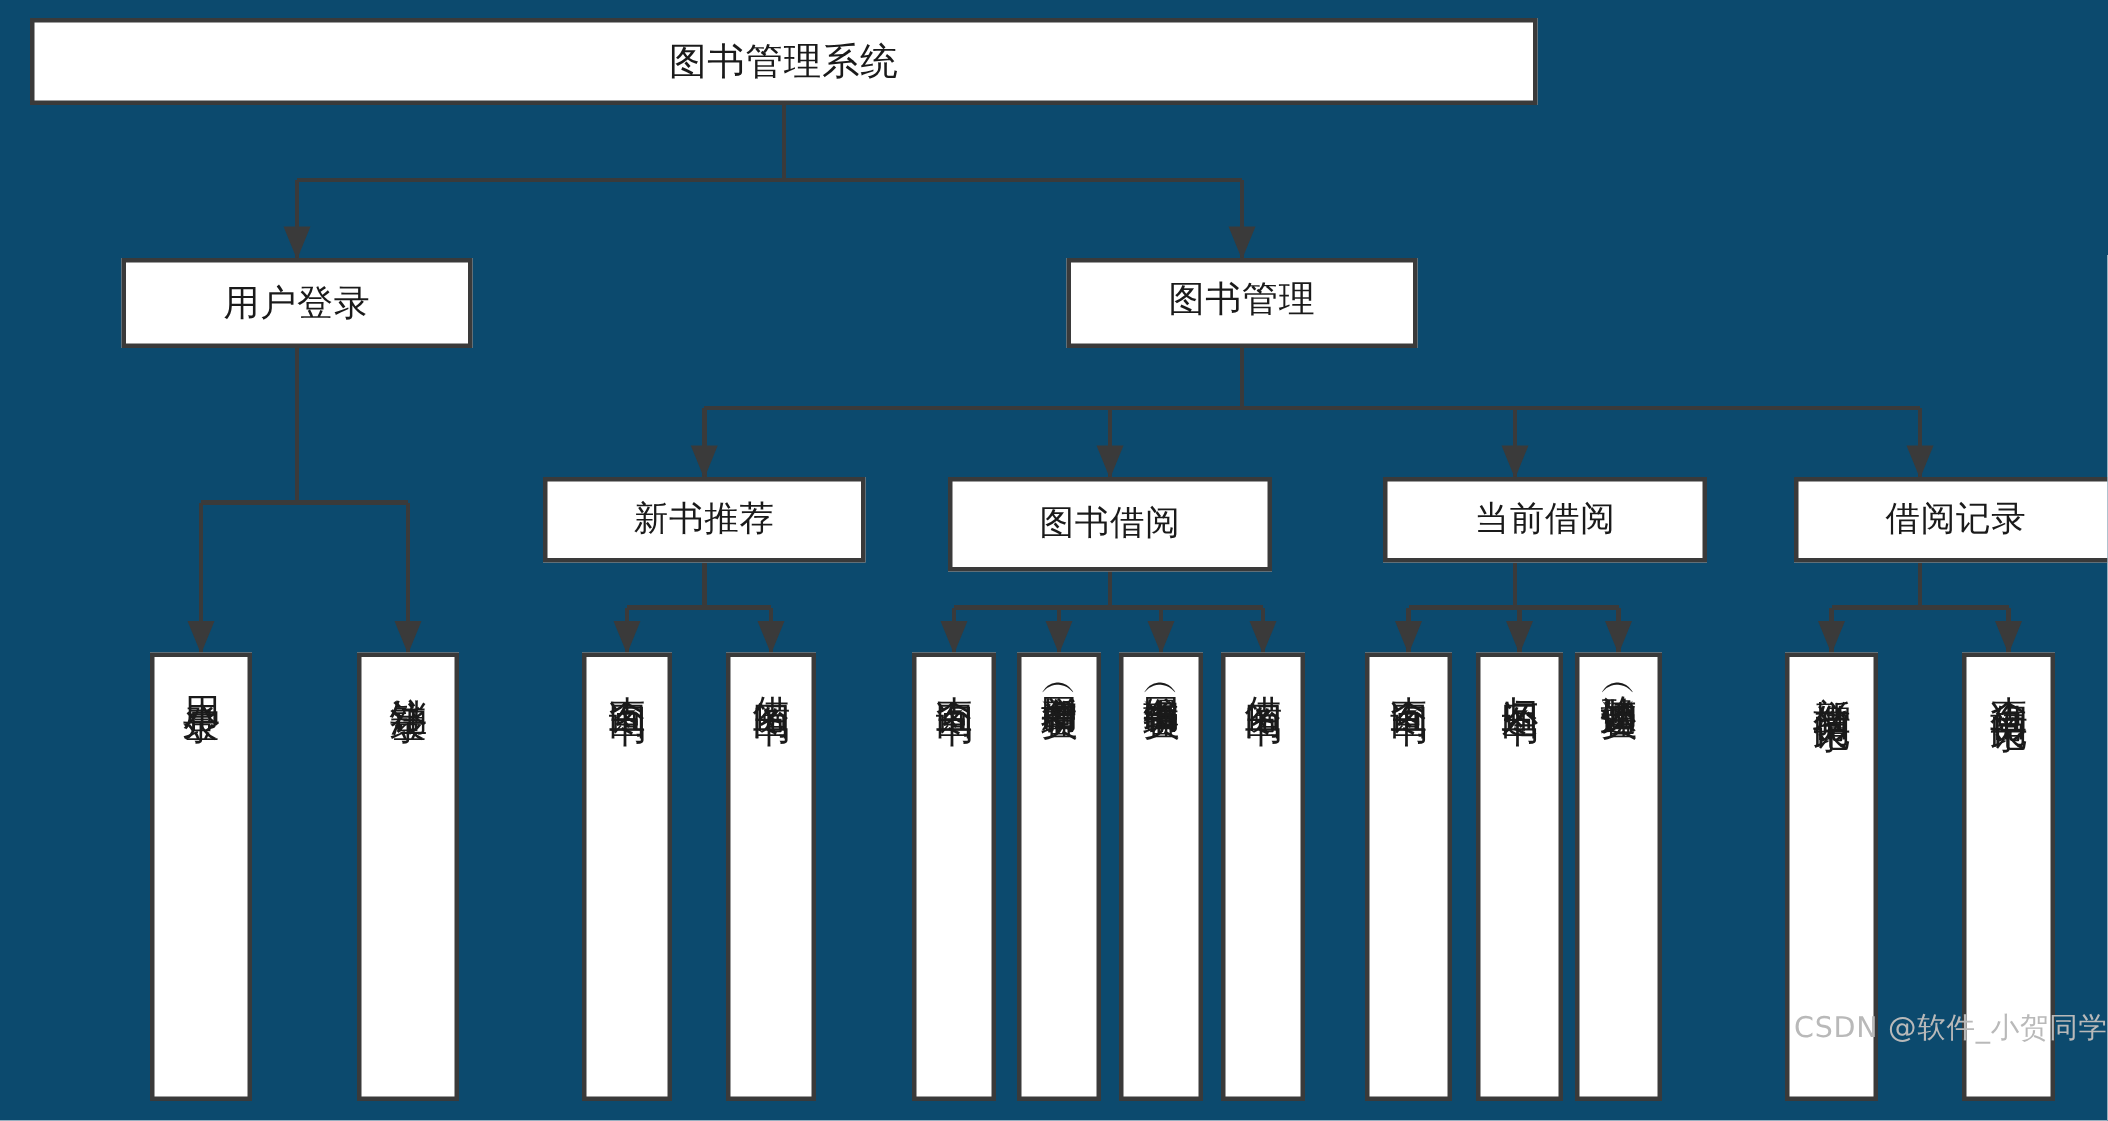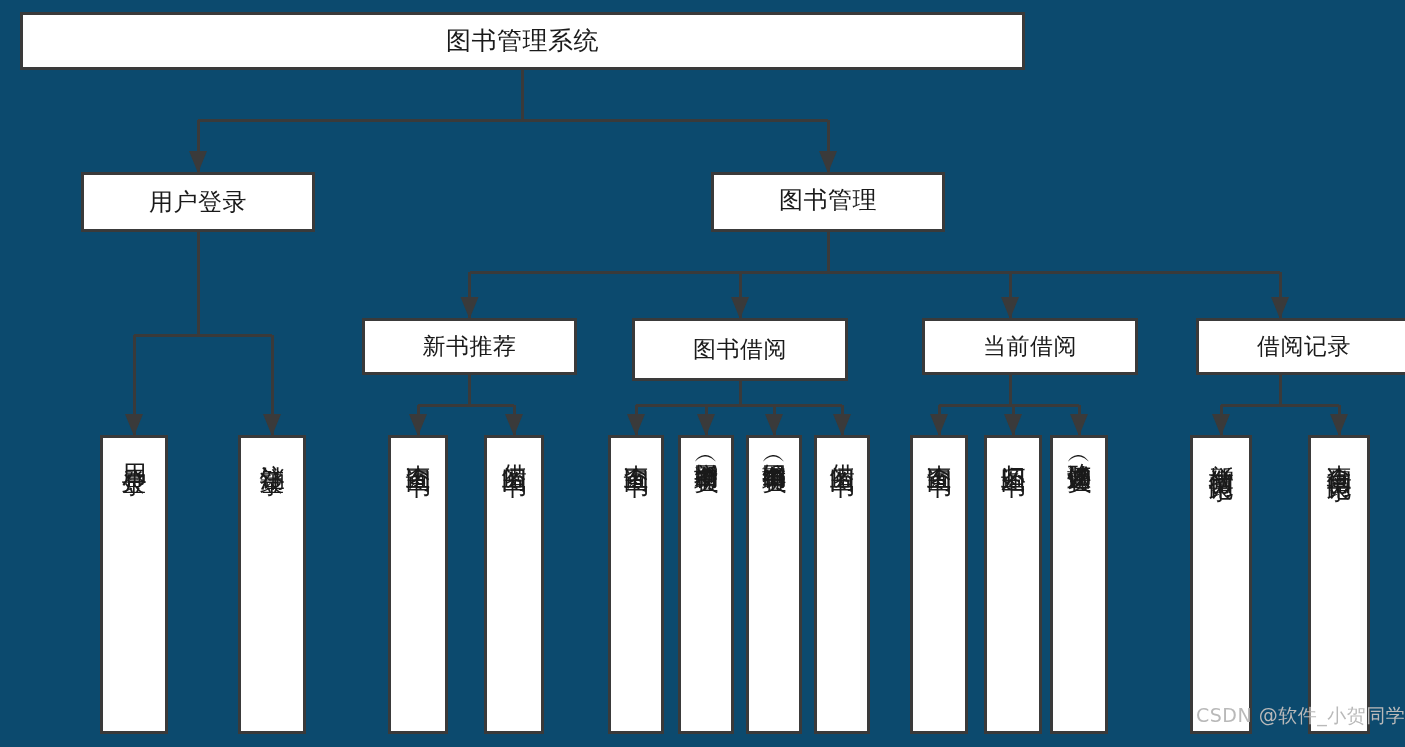--- a/index.html
+++ b/index.html
@@ -185,14 +185,14 @@
       <div class="node leaf tall-text" style="left: 1050px; top: 435px; width: 58px; height: 299px;">
         <span class="label">确认归还（管理员）</span>
       </div>
       <div class="node leaf" style="left: 1190px; top: 435px; width: 62px; height: 299px;">
         <span class="label">新增借阅记录</span>
       </div>
       <div class="node leaf" style="left: 1308px; top: 435px; width: 62px; height: 299px;">
         <span class="label">查询借阅记录</span>
       </div>
     </div>
-  <div class="watermark" style="left:1196px; top:703px;">CSDN @软件_小贺同学</div>
+  <div class="watermark" style="left:1196px; top:672px;">CSDN @软件_小贺同学</div>
 </div>
 
 </body></html>

